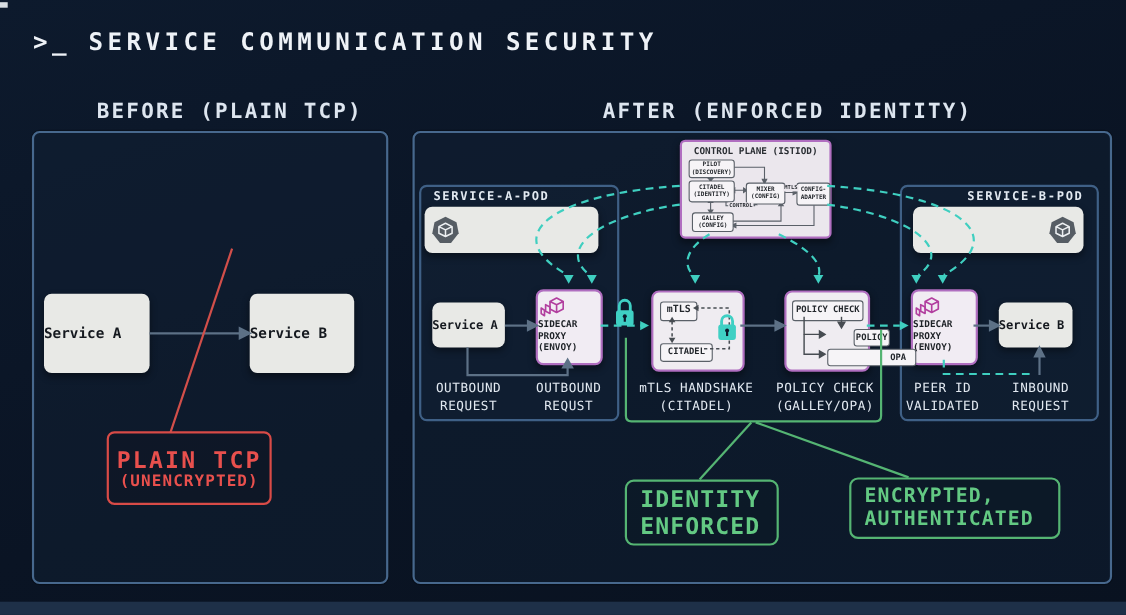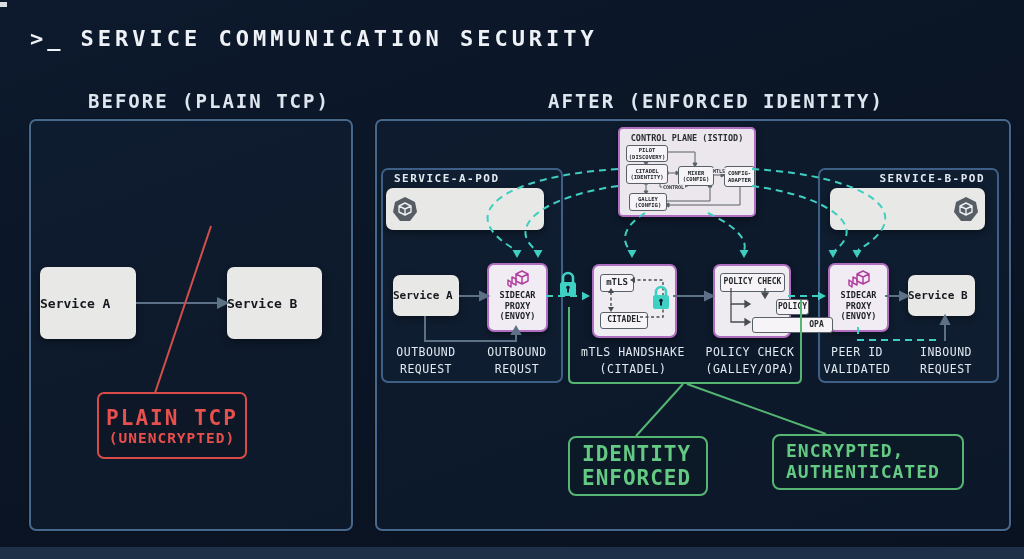--- a/index.html
+++ b/index.html
@@ -34,21 +34,21 @@
     position:absolute;border:2px solid #55b573;border-radius:8px;color:#63c983;
     display:flex;flex-direction:column;align-items:flex-start;justify-content:center;
     font-weight:700;letter-spacing:1px;background:rgba(10,26,30,.25);padding-left:12px;
   }
   .pod{
     position:absolute;border:2px solid #3f6086;border-radius:7px;background:rgba(20,36,58,.35);
   }
   .podlabel{position:absolute;font-size:11px;font-weight:700;letter-spacing:1.5px;color:#e2e9f1;white-space:nowrap;}
   .sidecar{
     position:absolute;background:#f1ecf3;border:2px solid #b06ec0;border-radius:7px;
-    color:#1d2126;display:flex;flex-direction:column;align-items:center;
+    color:#1d2126;display:flex;flex-direction:column;align-items:flex-start;
     font-size:8.5px;font-weight:700;line-height:1.25;box-shadow:0 3px 7px rgba(0,0,0,.4);
     padding-top:3px;text-align:center;
   }
   .stepgroup{
     position:absolute;background:#efecf1;border:2px solid #b06ec0;border-radius:7px;
     box-shadow:0 3px 7px rgba(0,0,0,.4);
   }
   .boxlet{
     position:absolute;border:1.2px solid #5a6068;border-radius:3px;background:#f6f4f7;
     color:#23272c;display:flex;flex-direction:column;align-items:center;justify-content:center;

